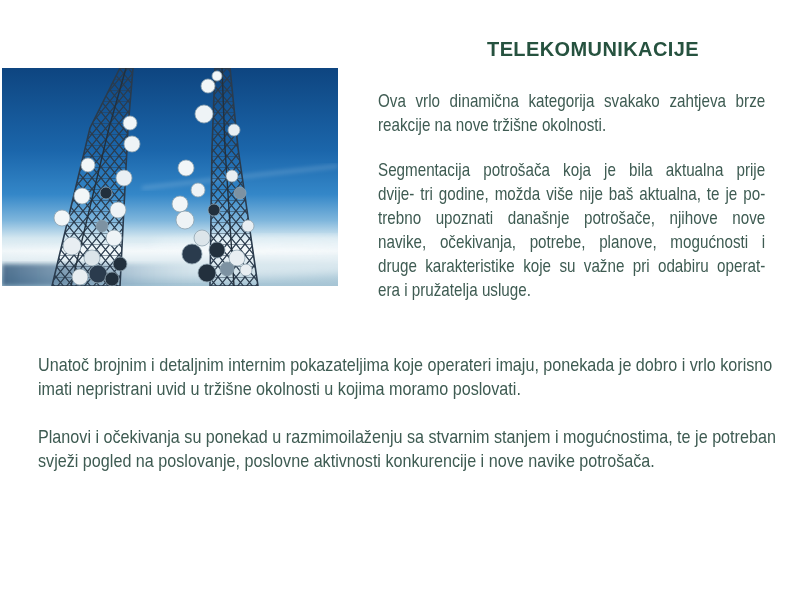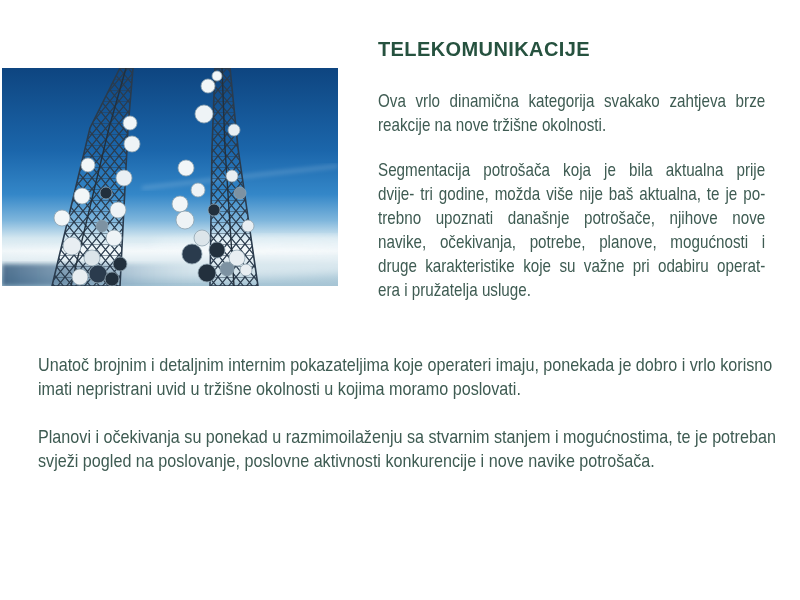--- a/index.html
+++ b/index.html
@@ -4,22 +4,22 @@
 <style>
   html,body{margin:0;padding:0;background:#888;}
   *{box-sizing:border-box;}
   .slide{
     position:relative;width:800px;height:600px;background:#ffffff;
     overflow:hidden;font-family:"Liberation Sans",sans-serif;
     margin:0 auto;
   }
   .photo{position:absolute;left:2px;top:68px;width:336px;height:218px;display:block;}
   .title{
-    position:absolute;left:378px;top:37px;width:388px;height:24px;
-    line-height:24px;font-size:20px;font-weight:bold;
+    position:absolute;left:399px;top:37px;width:388px;height:24px;
+    line-height:24px;text-align:center;font-size:20px;font-weight:bold;
     letter-spacing:.4px;color:var(--c-title,#26523f);white-space:nowrap;
   }
   .textblock{position:absolute;transform-origin:0 0;}
   .col-right{left:378px;top:89px;width:484px;transform:scaleX(0.8);}
   .bottom-sec{left:38px;top:353px;width:856px;transform:scaleX(0.85);}
   .line{
     height:24px;line-height:24px;font-size:19px;color:var(--c-body,#3e5b52);
     white-space:nowrap;
   }
   .jline{text-align:justify;text-align-last:justify;white-space:normal;}

